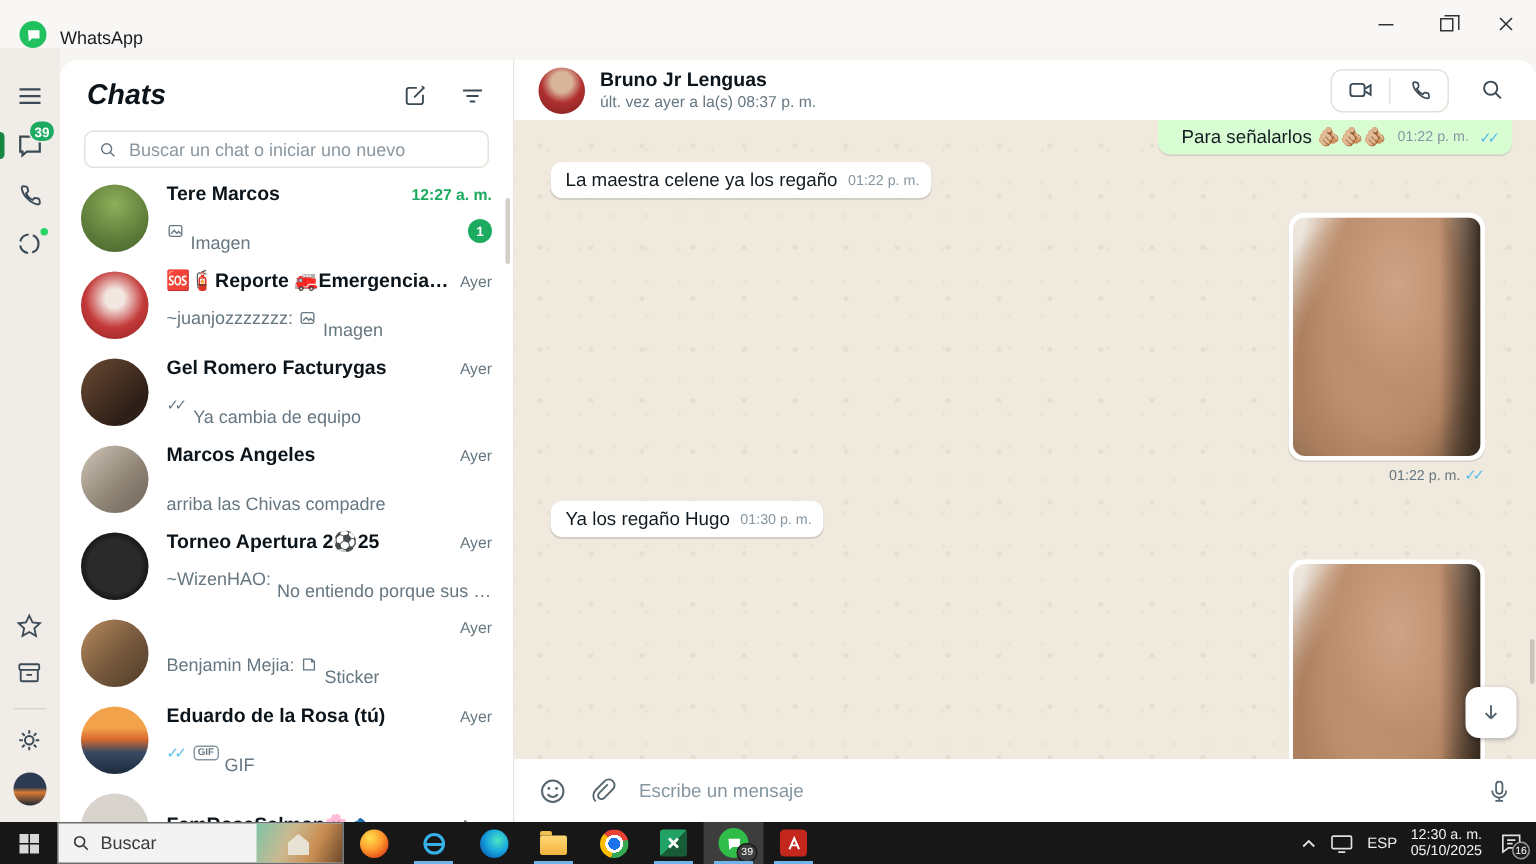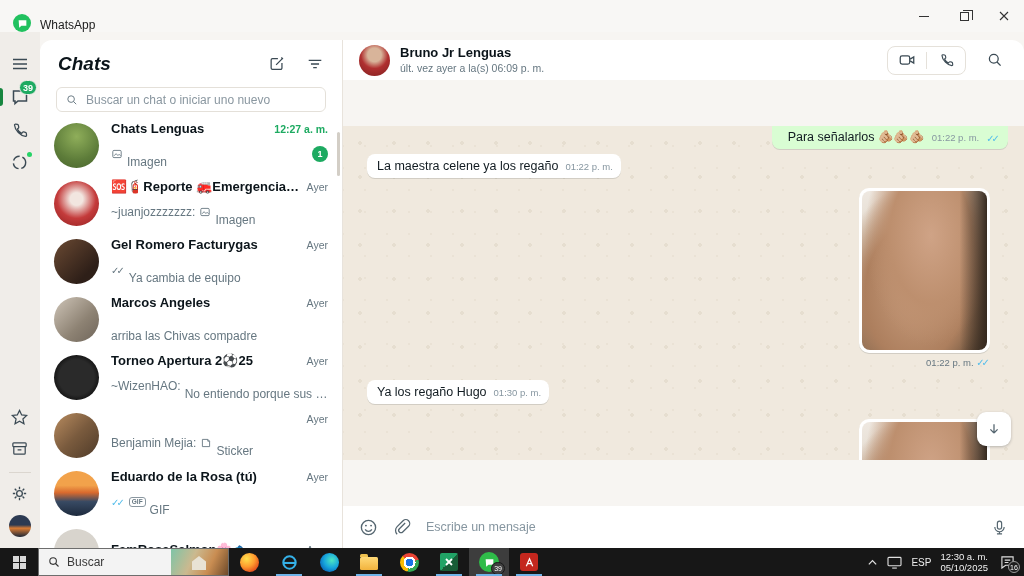--- a/index.html
+++ b/index.html
@@ -55,21 +55,21 @@
   .tm.green { color:#1daa61; font-weight:bold; }
   .l2 { display:flex; align-items:center; gap:4px; margin-top:3px; font-size:12px; color:#667781; }
   .pv { white-space:nowrap; overflow:hidden; text-overflow:ellipsis;margin-top:16px; }
   .ubadge { margin-left:auto; flex-shrink:0; min-width:16px; height:16px; background:#1daa61; color:#fff; border-radius:9px; font-size:9px; font-weight:bold; display:flex; align-items:center; justify-content:center; padding:0 4px; }
   .ticks { font-size:10px; letter-spacing:-3px; padding-right:3px; color:#667781; flex-shrink:0; }
   .ticks.blue { color:#53bdeb; }
   .gifbadge { border:1px solid #8a97a0; border-radius:3px; font-size:6.5px; font-weight:bold; color:#667781; padding:1px 2px; line-height:1; flex-shrink:0; }
   .cl-scroll { position:absolute; right:2px; top:92px; width:3px; height:44px; background:#d3cec6; border-radius:2px; }
 
   
-  #chatmain { position:absolute; top:40px; left:343px; right:0; bottom:0; display:flex; flex-direction:column;gap:46px; }
+  #chatmain { position:absolute; top:40px; left:343px; right:0; bottom:0; display:flex; flex-direction:column; }
   .ch-head { height:40px; background:#fff; border-top-right-radius:12px; display:flex; align-items:center; padding:0 14px 0 16px; gap:10px; }
   .ch-av { width:31px; height:31px; border-radius:50%; background:radial-gradient(circle at 50% 32%,#d8b49a 0 26%,#b03030 52%,#7d1f1f); flex-shrink:0; }
   .ch-names { line-height:1.2; }
   .ch-name { font-size:13px; font-weight:bold; color:#0b141a; }
   .ch-status { font-size:10.5px; color:#667781; margin-top:1px; }
   .ch-actions { margin-left:auto; display:flex; align-items:center; gap:14px; color:#3b4a54; }
   .call-pill { display:flex; align-items:center; border:1px solid #e5e1da; border-radius:8px; height:29px; }
   .pill-btn { width:38px; height:29px; display:flex; align-items:center; justify-content:center; cursor:pointer; }
   .pill-div { width:1px; height:17px; background:#e5e1da; }
   .icon-btn { width:30px; height:30px; display:flex; align-items:center; justify-content:center; cursor:pointer; }
@@ -225,21 +225,21 @@
           <path d="M12.5 12.5 L17 17" stroke="#667781" stroke-width="1.6"></path>
         </svg>
       <input type="text" placeholder="Buscar un chat o iniciar uno nuevo" style="">
     </div>
 
     <div class="rows">
       <div class="row">
         <div class="av av0"></div>
         <div class="meta">
           <div class="l1">
-              <span class="nm">Chats Lenguas</span>
+              <span class="nm">Tere Marcos</span>
               <span class="tm green">12:27 a. m.</span>
             </div>
           <div class="l2">
             <svg width="12" height="12" viewBox="0 0 20 20">
                 <rect x="3" y="4" width="14" height="12" rx="2" fill="none" stroke="#667781" stroke-width="1.5"></rect>
                 <path d="M5 13 l3.5-3.5 3 3 2-2 2.5 2.5" fill="none" stroke="#667781" stroke-width="1.5"></path>
               </svg>
             <span class="pv">Imagen</span>
             <span class="ubadge">1</span>
           </div>
@@ -348,21 +348,21 @@
       </div>
     </div>
     <div class="cl-scroll"></div>
   </div>
 
   <div id="chatmain">
     <div class="ch-head">
       <div class="ch-av"></div>
       <div class="ch-names">
         <div class="ch-name">Bruno Jr Lenguas</div>
-        <div class="ch-status">últ. vez ayer a la(s) 06:09 p. m.</div>
+        <div class="ch-status">últ. vez ayer a la(s) 08:37 p. m.</div>
       </div>
       <div class="ch-actions">
         <div class="call-pill">
           <div class="pill-btn">
             <svg width="18" height="18" viewBox="0 0 20 20">
                 <rect x="2.5" y="5.5" width="10.5" height="9" rx="2" fill="none" stroke="currentColor" stroke-width="1.4"></rect>
                 <path d="M13.5 9 l4-2.5 v7 l-4-2.5" fill="none" stroke="currentColor" stroke-width="1.4"></path>
               </svg>
           </div>
           <div class="pill-div"></div>

